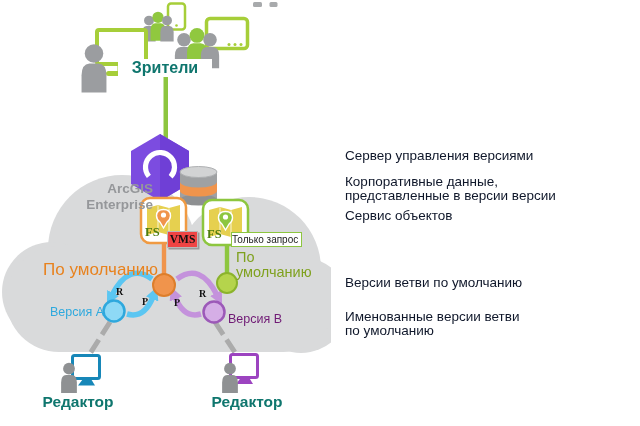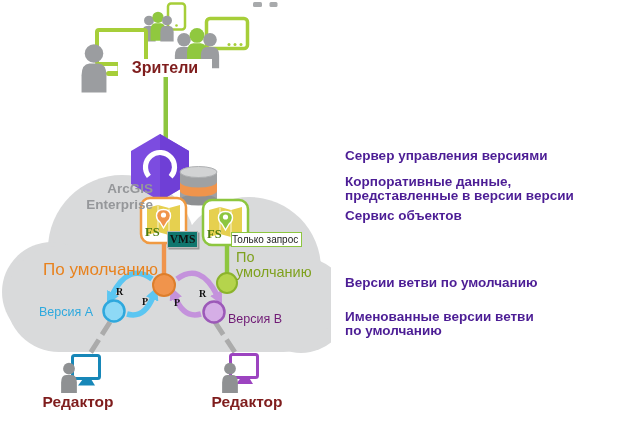--- a/index.html
+++ b/index.html
@@ -1,39 +1,39 @@
 <!DOCTYPE html>
 <html><head>
 <meta charset="utf-8">
 <style>
   html,body{margin:0;padding:0;background:#fff;}
   #stage{position:relative;width:640px;height:426px;background:#ffffff;overflow:hidden;
          font-family:"Liberation Sans",sans-serif;}
   #gfx{position:absolute;left:0;top:0;}
   .lbl{position:absolute;white-space:nowrap;}
-  .blue-label{color:#7f1d1d;font-weight:700;}
+  .blue-label{color:#0f766e;font-weight:700;}
   .viewers{left:118px;top:59px;width:94px;text-align:center;font-size:16px;background:#fff;}
   .editor-l{left:34px;top:393px;width:88px;text-align:center;font-size:15.5px;background:#fff;}
   .editor-r{left:203px;top:393px;width:88px;text-align:center;font-size:15.5px;background:#fff;}
   .arcgis{left:53px;top:181px;width:100px;text-align:right;font-size:13.5px;line-height:16px;
           font-weight:700;color:#95979A;}
   .fs{font-family:"Liberation Serif",serif;font-weight:700;font-size:12.5px;color:#4d7c0f;}
   .fs1{left:145px;top:225px;}
   .fs2{left:207px;top:227px;}
-  .vms-box{left:167px;top:231px;width:29px;height:15px;background:#0f766e;border:1px solid #b9b9b9;
+  .vms-box{left:167px;top:231px;width:29px;height:15px;background:#ef4444;border:1px solid #b9b9b9;
            box-shadow:1.5px 1.5px 0 #9a9a9a;text-align:center;font-family:"Liberation Serif",serif;
            font-weight:700;font-size:11.5px;line-height:15px;color:#111;}
   .query-box{left:231px;top:232px;width:69px;height:13px;background:#fff;border:1.5px solid #8DC63F;
            text-align:left;font-size:10px;line-height:13px;color:#222;}
   .default-left{left:38px;top:260px;width:120px;text-align:right;font-size:17px;color:#E8821E;}
   .default-right{left:236px;top:250px;font-size:14.5px;line-height:14.5px;color:#7FA11E;}
-  .version-a{left:39px;top:305px;width:50px;text-align:left;font-size:12.5px;color:#2EA9DE;}
+  .version-a{left:50px;top:305px;width:50px;text-align:left;font-size:12.5px;color:#2EA9DE;}
   .version-b{left:228px;top:312px;font-size:12.5px;color:#701a75;}
   .rp{font-family:"Liberation Serif",serif;font-weight:700;font-size:10px;color:#101010;}
-  .ann{left:345px;color:#4c1d95;font-weight:700;font-size:13.5px;line-height:13.5px;}
+  .ann{left:345px;color:#0f172a;font-weight:400;font-size:13.5px;line-height:13.5px;}
   .a1{top:149px;} .a2{top:175px;} .a3{top:209px;} .a4{top:276px;text-align:right;} .a5{top:310px;}
   .ann span{display:block;}
 </style>
 </head>
 <body>
 
 <div id="stage">
 
 <svg id="gfx" width="640" height="426" viewBox="0 0 640 426">
   <defs>

